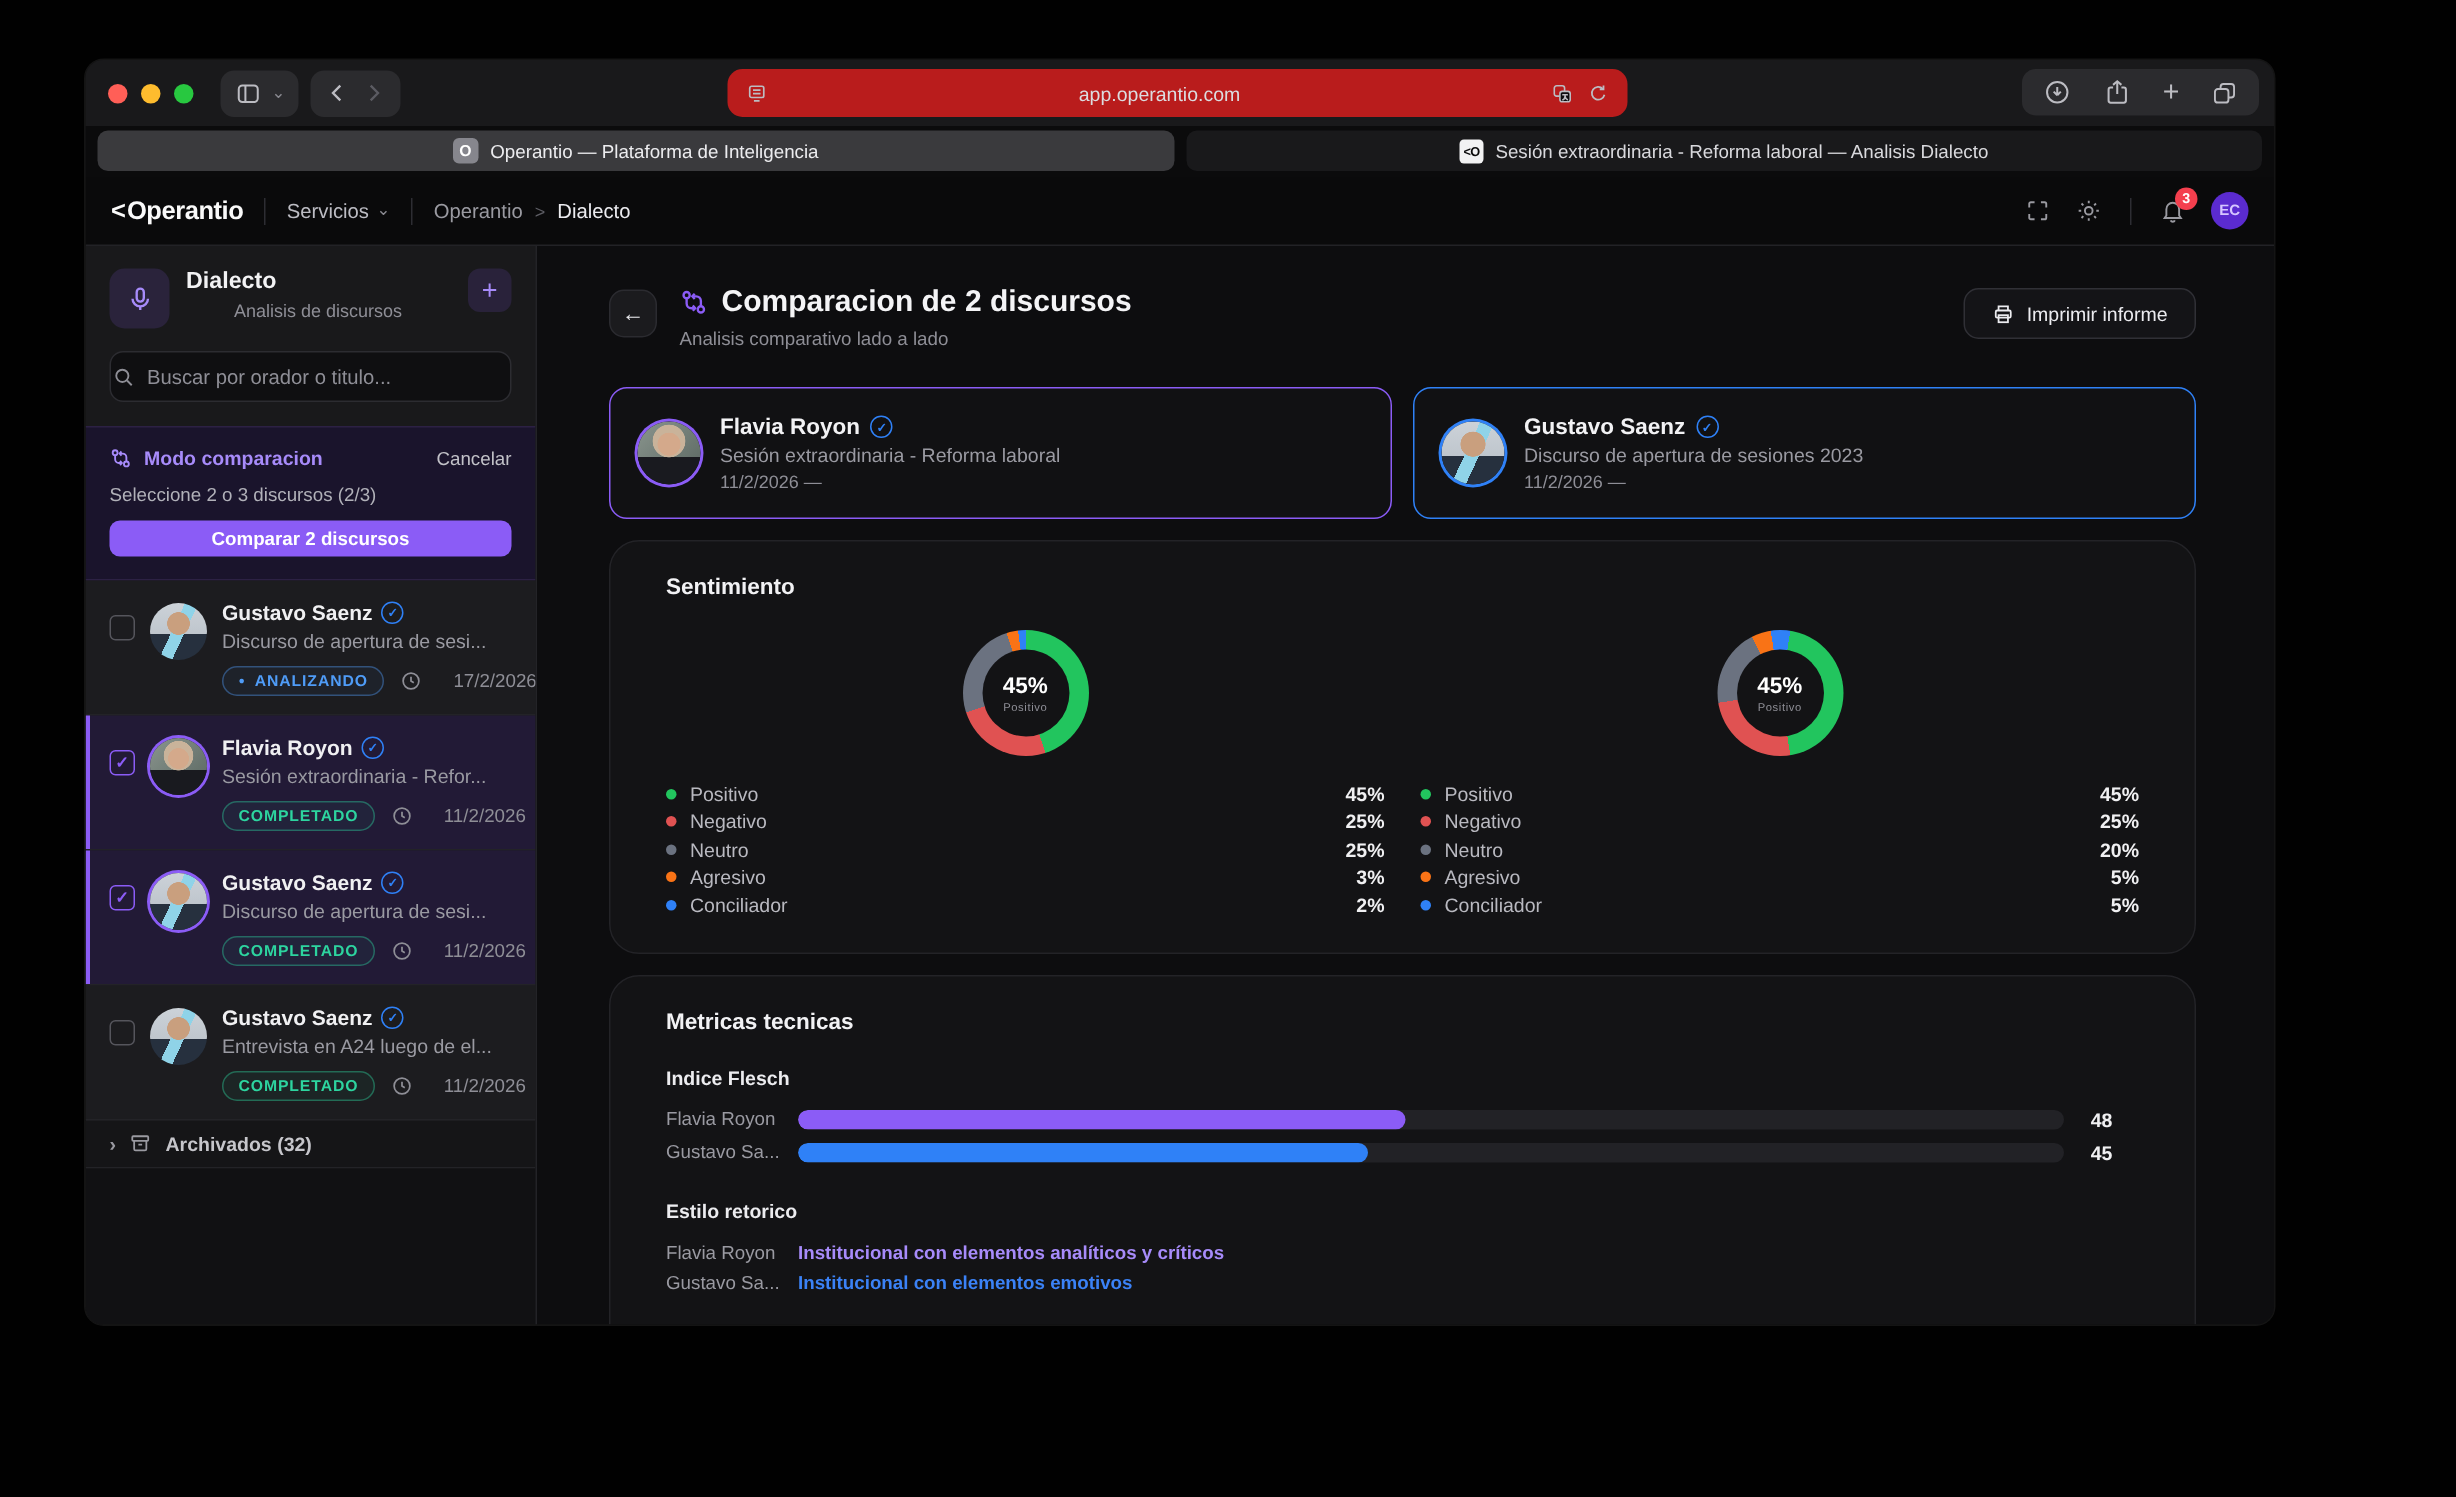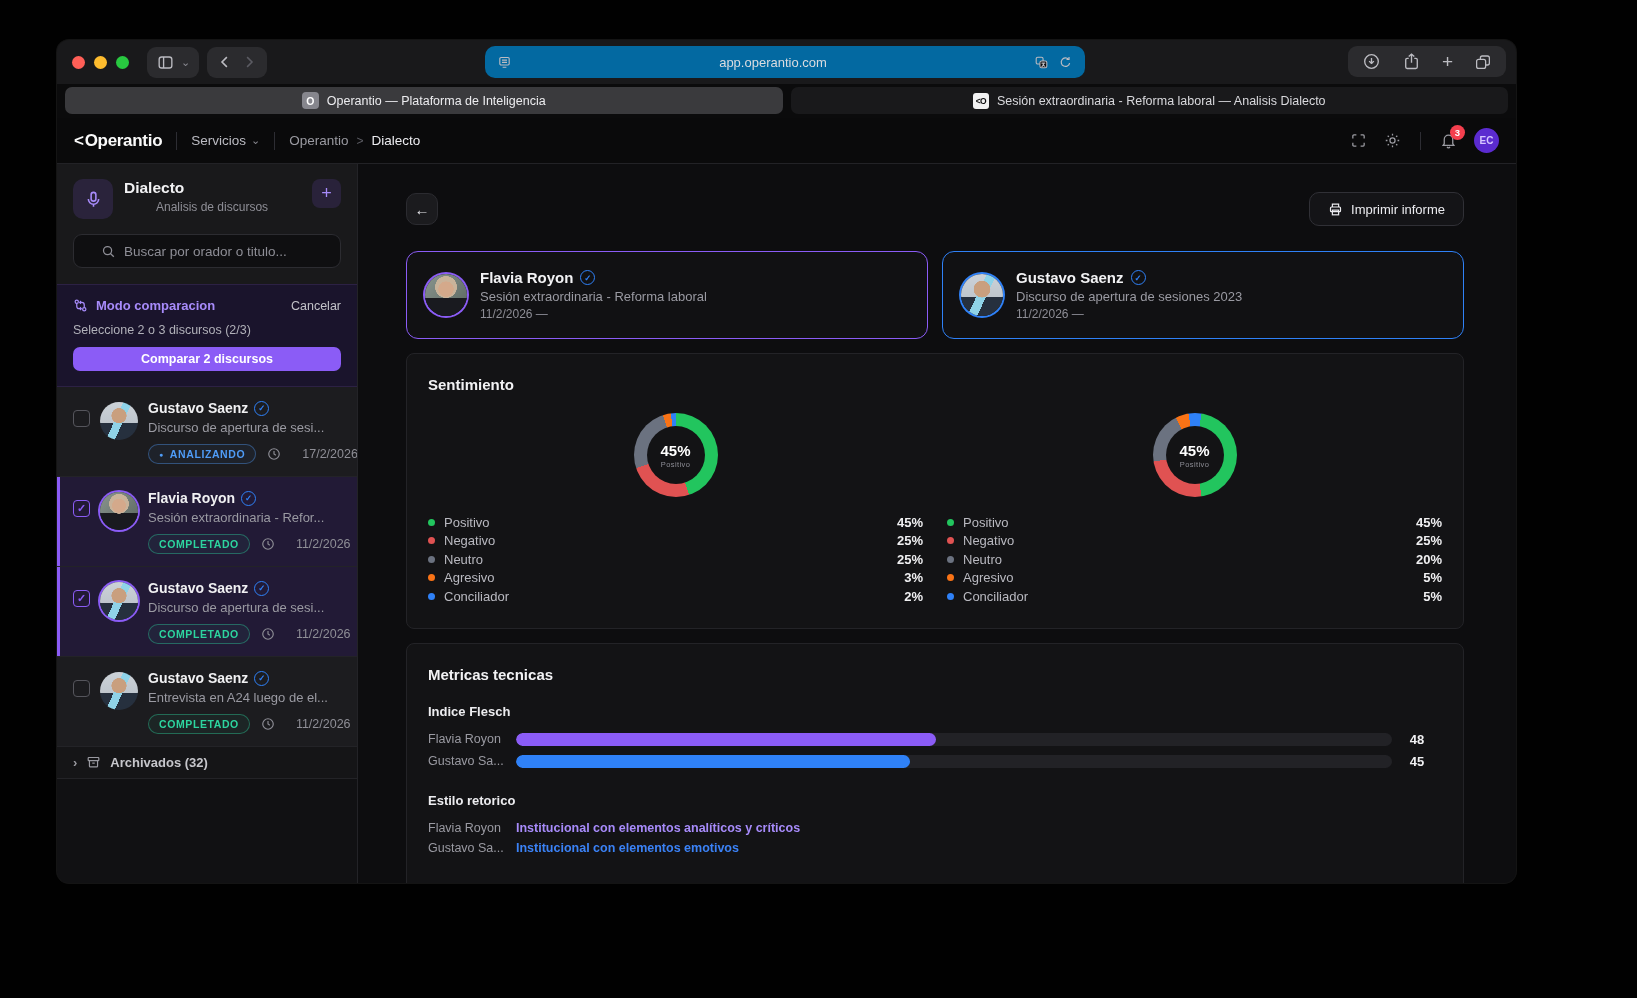--- a/index.html
+++ b/index.html
@@ -8,21 +8,21 @@
   .window{position:absolute;left:57px;top:40px;width:1459px;height:843px;background:#151517;border-radius:12px;overflow:hidden;box-shadow:0 0 0 1px rgba(255,255,255,.08);display:flex;flex-direction:column;}
 
   
   .toolbar{height:44px;flex:0 0 44px;background:#19191b;display:flex;align-items:center;padding:0 15px;position:relative;}
   .lights{display:flex;gap:9px;margin-right:18px;}
   .tl{width:13px;height:13px;border-radius:50%;}
   .tl.r{background:#ff5f57}.tl.y{background:#febc2e}.tl.g{background:#28c840}
   .pill{background:#2b2b2e;border-radius:9px;height:31px;display:flex;align-items:center;padding:0 9px;gap:6px;margin-right:8px;color:#bcbcc2;}
   .tb-ic{color:#bcbcc2;display:flex;align-items:center;justify-content:center;}
   .tb-ic.dim{color:#5b5b62;}
-  .urlbar{position:absolute;left:428px;top:6px;width:600px;height:32px;border-radius:10px;background:#0369a1;display:flex;align-items:center;padding:0 12px;color:#a9a9b0;}
+  .urlbar{position:absolute;left:428px;top:6px;width:600px;height:32px;border-radius:10px;background:#b91c1c;display:flex;align-items:center;padding:0 12px;color:#a9a9b0;}
   .url-text{flex:1;text-align:center;color:#dcdce0;font-size:13px;}
   .right-pill{position:absolute;right:10px;top:6px;height:31px;background:#2b2b2e;border-radius:9px;display:flex;align-items:center;gap:21px;padding:0 14px;color:#bcbcc2;}
 
   
   .tabbar{height:34px;flex:0 0 34px;background:#0b0b0c;display:flex;gap:8px;padding:3px 8px 4px;}
   .tab{flex:1;border-radius:7px;display:flex;align-items:center;justify-content:center;gap:8px;font-size:12.5px;color:#ececef;white-space:nowrap;overflow:hidden;}
   .tab.active{background:#3a3a3d;}
   .tab.inactive{background:#19191b;color:#d9d9dd;}
   .fav1{width:17px;height:17px;border-radius:4px;background:#86868d;color:#fff;font-size:10.5px;font-weight:700;display:flex;align-items:center;justify-content:center;flex:0 0 auto;}
   .fav2{width:16px;height:16px;border-radius:3px;background:#f2f2f3;color:#0b0b0c;font-size:8.5px;font-weight:800;letter-spacing:-.5px;display:flex;align-items:center;justify-content:center;flex:0 0 auto;}
@@ -48,21 +48,21 @@
   .sidebar{width:301px;flex:0 0 301px;border-right:1px solid #232327;background:#19191b;display:flex;flex-direction:column;overflow:hidden;}
   .main{flex:1;background:#0d0d0f;padding:26px 52px 0 48px;overflow:hidden;}
 
   
   .sb-top{padding:15px 16px 16px;}
   .sb-head{display:flex;align-items:flex-start;gap:11px;margin-bottom:15px;}
   .mic-tile{width:40px;height:40px;border-radius:10px;background:rgba(139,92,246,.15);display:flex;align-items:center;justify-content:center;color:#a78bfa;flex:0 0 auto;}
   .sb-title{font-size:15.5px;font-weight:700;color:#f2f2f4;}
   .sb-sub{font-size:12px;color:#8e8e96;margin-top:3px;margin-left:32px;}
   .plus-btn{margin-left:auto;width:29px;height:29px;border-radius:8px;background:rgba(139,92,246,.14);color:#a78bfa;font-size:18px;font-weight:400;display:flex;align-items:center;justify-content:center;}
-  .search{height:34px;border-radius:9px;background:#0f0f11;border:1px solid #2c2c31;display:flex;align-items:center;gap:8px;padding:0 27px;color:#8e8e96;}
+  .search{height:34px;border-radius:9px;background:#0f0f11;border:1px solid #2c2c31;display:flex;align-items:center;gap:8px;padding:0 1px;color:#8e8e96;}
   .search input{flex:1;background:transparent;border:none;outline:none;color:#d6d6da;font-size:13.5px;font-family:"Liberation Sans",sans-serif;}
   .search input::placeholder{color:#8e8e96;}
   .cmp-panel{background:#1a142c;border-top:1px solid #2c2144;border-bottom:1px solid #2c2144;padding:13px 16px 15px;}
   .cmp-row{display:flex;align-items:center;gap:8px;}
   .cmp-title{color:#a78bfa;font-size:13px;font-weight:700;}
   .cancel{margin-left:auto;color:#c2c2c8;font-size:12.5px;}
   .cmp-inst{color:#b1b1b9;font-size:12.5px;margin:10px 0;}
   .cmp-btn{height:24px;width:100%;border-radius:7px;background:#8b5cf6;color:#fff;font-size:12.5px;font-weight:700;display:flex;align-items:center;justify-content:center;}
   .item{padding:13px 16px 12px;border-bottom:1px solid #232327;display:flex;gap:10px;background:#1c1c1f;position:relative;}
   .item.selected{background:#221a36;}
@@ -109,21 +109,21 @@
   .sp-card.purple{border:1.5px solid #8b5cf6;}
   .sp-card.blue{border:1.5px solid #2f81f7;}
   .sp-av{width:42px;height:42px;border-radius:50%;flex:0 0 auto;}
   .sp-av.rp{box-shadow:0 0 0 2px #8b5cf6;}
   .sp-av.rb{box-shadow:0 0 0 2px #2f81f7;}
   .sp-name{font-size:15px;font-weight:700;color:#f2f2f4;display:flex;gap:7px;align-items:center;}
   .sp-title{font-size:13px;color:#9a9aa2;margin-top:3px;}
   .sp-date{font-size:12px;color:#8e8e96;margin-top:3px;}
 
   
-  .panel{border:1px solid #232327;border-radius:8px;background:#131315;margin-top:14px;padding:22px 21px;}
+  .panel{border:1px solid #232327;border-radius:20px;background:#131315;margin-top:14px;padding:22px 37px;}
   .panel-title{font-size:15px;font-weight:700;color:#f2f2f4;}
   .sent-cols{display:flex;gap:24px;margin-top:20px;}
   .sent-col{flex:1;min-width:0;}
   .donut-wrap{display:flex;justify-content:center;margin-bottom:16px;}
   .donut{width:84px;height:84px;border-radius:50%;position:relative;}
   .donut-hole{position:absolute;inset:13px;background:#131315;border-radius:50%;display:flex;flex-direction:column;align-items:center;justify-content:center;}
   .d-val{font-size:15px;font-weight:800;color:#fff;}
   .d-lab{font-size:7.5px;color:#8e8e96;letter-spacing:.4px;margin-top:1px;}
   .leg-row{display:flex;align-items:center;gap:9px;height:18.5px;font-size:13px;color:#b9b9c0;}
   .leg-dot{width:7px;height:7px;border-radius:50%;flex:0 0 auto;}
@@ -431,20 +431,36 @@
             </svg>
         </span>
         <span>Archivados (32)</span>
       </div>
       <div class="sb-rest"></div>
     </div>
 
     <div class="main">
       <div class="m-head">
         <div class="back-btn">←</div>
+        <div>
+          <div class="m-title-row">
+            <span>
+              <svg width="19" height="19" viewBox="0 0 24 24" fill="none" stroke="currentColor" stroke-width="2">
+                  <circle cx="6" cy="6" r="2.6"></circle>
+                  <circle cx="18" cy="18" r="2.6"></circle>
+                  <path d="M6 8.8V13a4 4 0 0 0 4 4h3"></path>
+                  <path d="m11.2 14.8 2 2.2-2 2.2"></path>
+                  <path d="M18 15.2V11a4 4 0 0 0-4-4h-3"></path>
+                  <path d="m12.8 4.8-2 2.2 2 2.2"></path>
+                </svg>
+            </span>
+            <span class="m-title">Comparacion de 2 discursos</span>
+          </div>
+          <div class="m-sub">Analisis comparativo lado a lado</div>
+        </div>
         <div class="print-btn">
           <span>
             <svg width="15" height="15" viewBox="0 0 24 24" fill="none" stroke="currentColor" stroke-width="1.9">
                 <path d="M7 8V3.5h10V8"></path>
                 <rect x="4" y="8" width="16" height="7.5" rx="1.5"></rect>
                 <rect x="7" y="13" width="10" height="7.5"></rect>
               </svg>
           </span>
           <span>Imprimir informe</span>
         </div>

